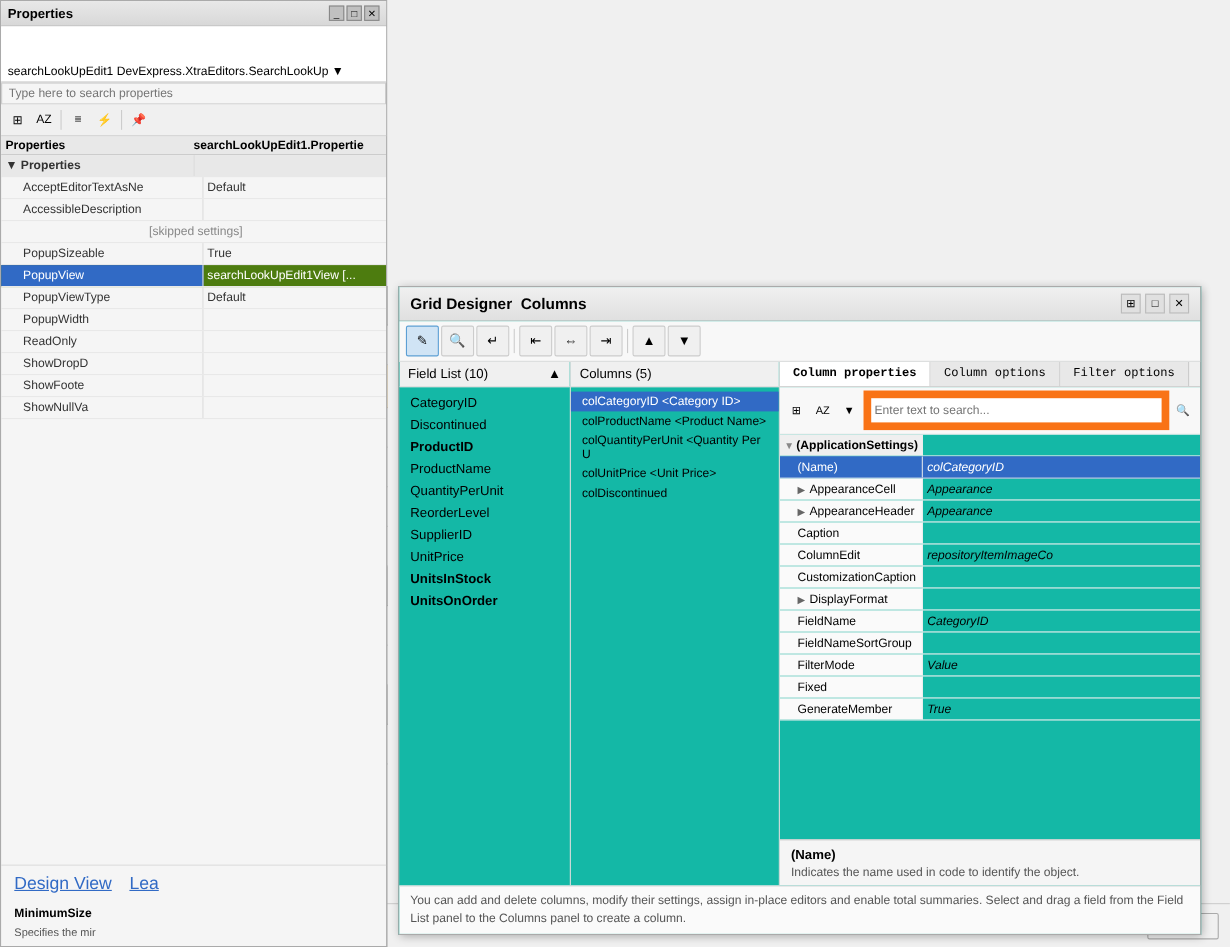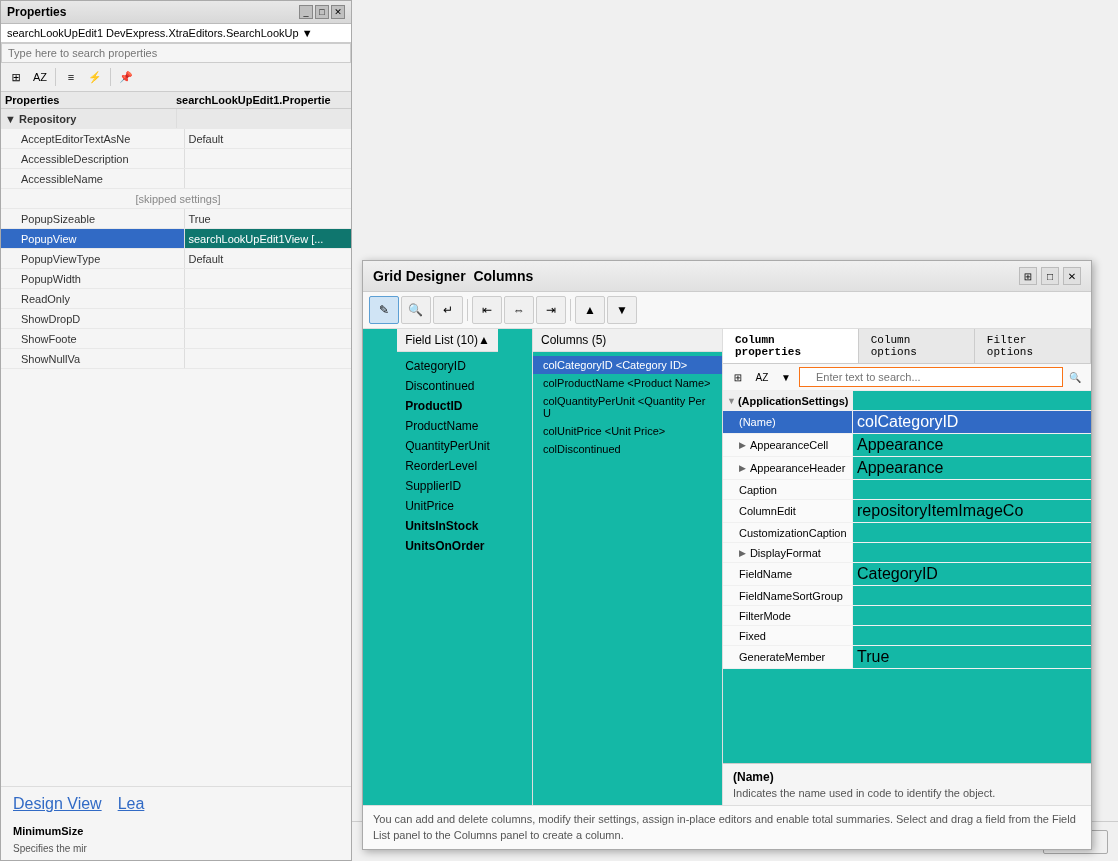--- a/index.html
+++ b/index.html
@@ -171,26 +171,25 @@
     .gd-toolbar button.active { background: #d0e4f5; border-color: #5c9fd4; }
     .gd-toolbar .sep { width: 1px; background: #ccc; margin: 3px 2px; }
 
     .gd-body {
       display: flex;
       flex: 1;
       overflow: hidden;
     }
 
     .gd-field-list {
-      width: 170px;
+      width: 156px;
       border-right: 1px solid #ddd;
       display: flex;
       flex-direction: column;
       overflow: hidden;
-      align-items: center;
     }
     .gd-panel-header {
       background: #f0f0f0;
       border-bottom: 1px solid #ddd;
       padding: 4px 8px;
       font-size: 12px;
       display: flex;
       align-items: center;
       justify-content: space-between;
     }
@@ -246,21 +245,21 @@
       padding: 3px 4px;
       border-bottom: 1px solid #eee;
       background: #f8f8f8;
       align-items: center;
     }
     .gd-prop-toolbar button {
       width: 22px; height: 20px; border: 1px solid transparent; background: transparent;
       cursor: pointer; font-size: 10px;
     }
     .gd-prop-toolbar input {
-      flex: 1; height: 20px; border: 1px solid #f97316; padding: 0 16px; font-size: 11px;
+      flex: 1; height: 36px; border: 7px solid #f97316; padding: 0 3px; font-size: 11px;
     }
     .gd-prop-content {
       flex: 1;
       overflow-y: auto;
     }
 
     .gd-prop-row {
       display: flex;
       border-bottom: 1px solid #f0f0f0;
       min-height: 20px;
@@ -268,23 +267,23 @@
     .gd-prop-row .p1 {
       width: 130px; min-width: 130px;
       padding: 2px 4px 2px 16px;
       border-right: 1px solid #eee;
       font-size: 11px;
       display: flex; align-items: center;
       background: #fafafa;
     }
     .gd-prop-row .p2 {
       flex: 1; padding: 2px 4px;
-      font-size: 16px;
+      font-size: 11px;
       display: flex; align-items: center;
-      overflow: hidden; white-space: nowrap;
+      overflow: hidden; white-space: nowrap; font-style: italic;
     }
     .gd-prop-row.group-row .p1 {
       padding-left: 4px; font-weight: bold; background: #efefef;
       font-size: 11px;
     }
     .gd-prop-row.selected { background: #316ac5; }
     .gd-prop-row.selected .p1, .gd-prop-row.selected .p2 { color: white; background: #316ac5; }
     .expand-icon { margin-right: 4px; font-size: 9px; color: #666; cursor: pointer; }
 
     .gd-footer {
@@ -369,64 +368,60 @@
 <div class="properties-panel">
   <div class="props-titlebar">
     <span class="props-titlebar-title">Properties</span>
     <div class="props-titlebar-controls">
       <span>_</span>
       <span>□</span>
       <span>✕</span>
     </div>
   </div>
   <div class="props-component-selector">
-    <span style="font-size:11px;">searchLookUpEdit1  DevExpress.XtraEditors.SearchLookUp ▼</span>
+    <span style="font-size:11px;margin-top:32px;">searchLookUpEdit1  DevExpress.XtraEditors.SearchLookUp ▼</span>
   </div>
   <div class="props-search">
     <input type="text" placeholder="Type here to search properties" style="">
   </div>
   <div class="props-toolbar">
     <button title="Categorized">⊞</button>
     <button title="Alphabetical">AZ</button>
     <div class="sep"></div>
     <button>≡</button>
     <button>⚡</button>
     <div class="sep"></div>
     <button>📌</button>
   </div>
   <div class="props-content">
     <div class="props-header-row">
       <div class="col1">Properties</div>
       <div class="col2">searchLookUpEdit1.Propertie</div>
     </div>
 
     <div class="props-row group-row">
-      <div class="col1">▼ Repository</div>
+      <div class="col1">▼ Properties</div>
       <div class="col2"></div>
     </div>
     <div class="props-row">
       <div class="col1 col1-indent">AcceptEditorTextAsNe</div>
       <div class="col2">Default</div>
     </div>
     <div class="props-row">
       <div class="col1 col1-indent">AccessibleDescription</div>
       <div class="col2"></div>
     </div>
     <div class="props-row">
-      <div class="col1 col1-indent">AccessibleName</div>
-      <div class="col2"></div>
-    </div>
-    <div class="props-row">
       <div class="col1" style="border-right:none; justify-content:center; color:#888; font-size:11px; width:100%;">[skipped settings]</div>
     </div>
     <div class="props-row">
       <div class="col1 col1-indent">PopupSizeable</div>
       <div class="col2">True</div>
     </div>
-    <div class="props-row highlighted" style="background:#0f766e;">
+    <div class="props-row highlighted" style="background:#4d7c0f;">
       <div class="col1 col1-indent" style="color:white; background:#316ac5;">PopupView</div>
       <div class="col2" style="color:white;">searchLookUpEdit1View [...</div>
     </div>
     <div class="props-row">
       <div class="col1 col1-indent">PopupViewType</div>
       <div class="col2">Default</div>
     </div>
     <div class="props-row">
       <div class="col1 col1-indent">PopupWidth</div>
       <div class="col2"></div>
@@ -620,20 +615,21 @@
         <div class="gd-prop-row">
           <div class="p1">FieldName</div>
           <div class="p2">CategoryID</div>
         </div>
         <div class="gd-prop-row">
           <div class="p1">FieldNameSortGroup</div>
           <div class="p2"></div>
         </div>
         <div class="gd-prop-row">
           <div class="p1">FilterMode</div>
+          <div class="p2">Value</div>
         </div>
         <div class="gd-prop-row">
           <div class="p1">Fixed</div>
         </div>
         <div class="gd-prop-row">
           <div class="p1">GenerateMember</div>
           <div class="p2">True</div>
         </div>
       </div>
       <div class="gd-name-section">

